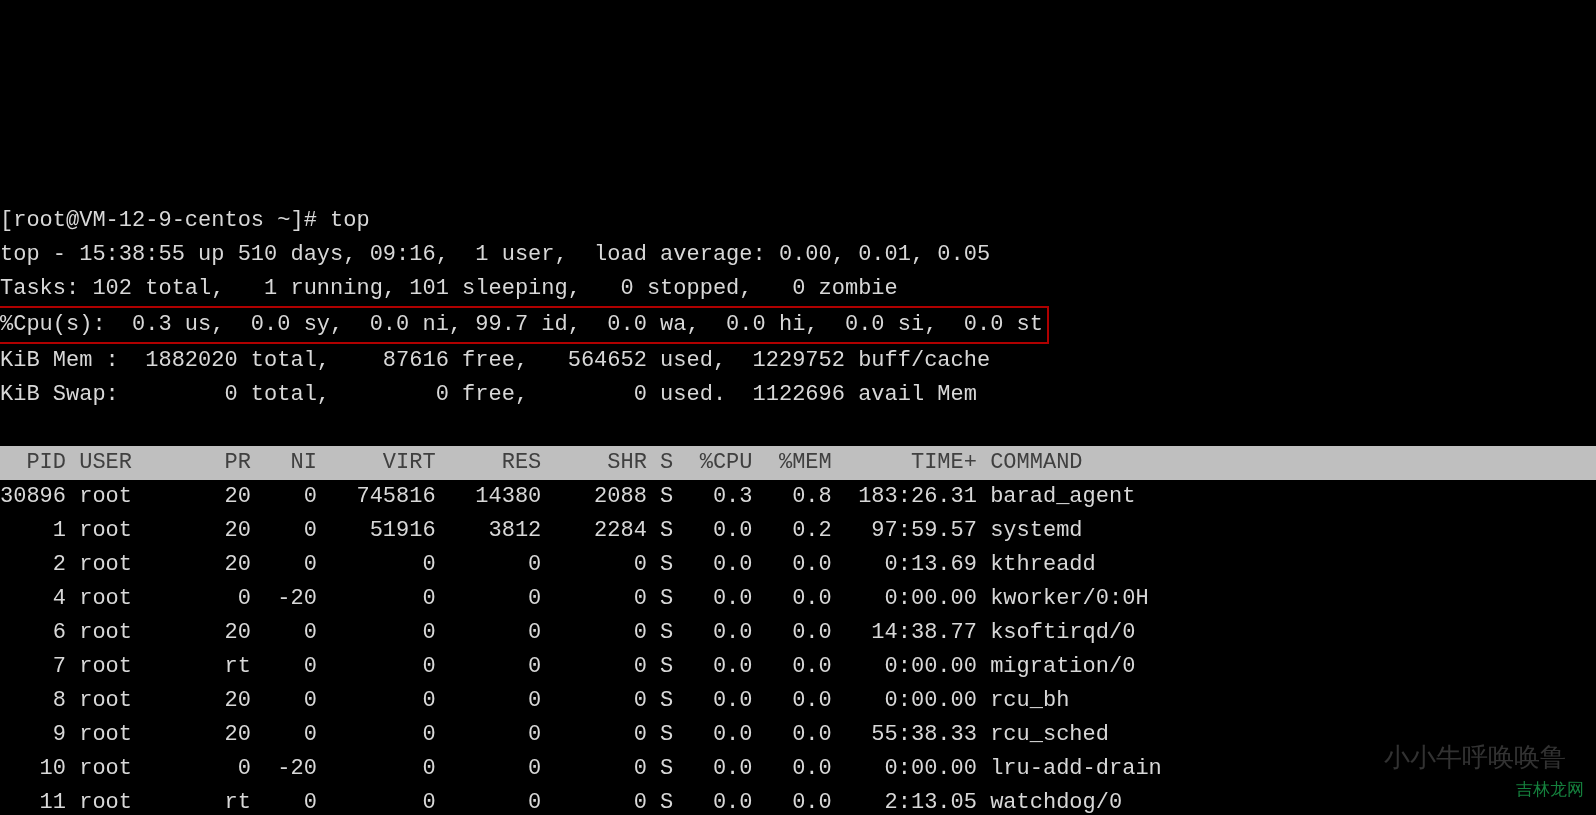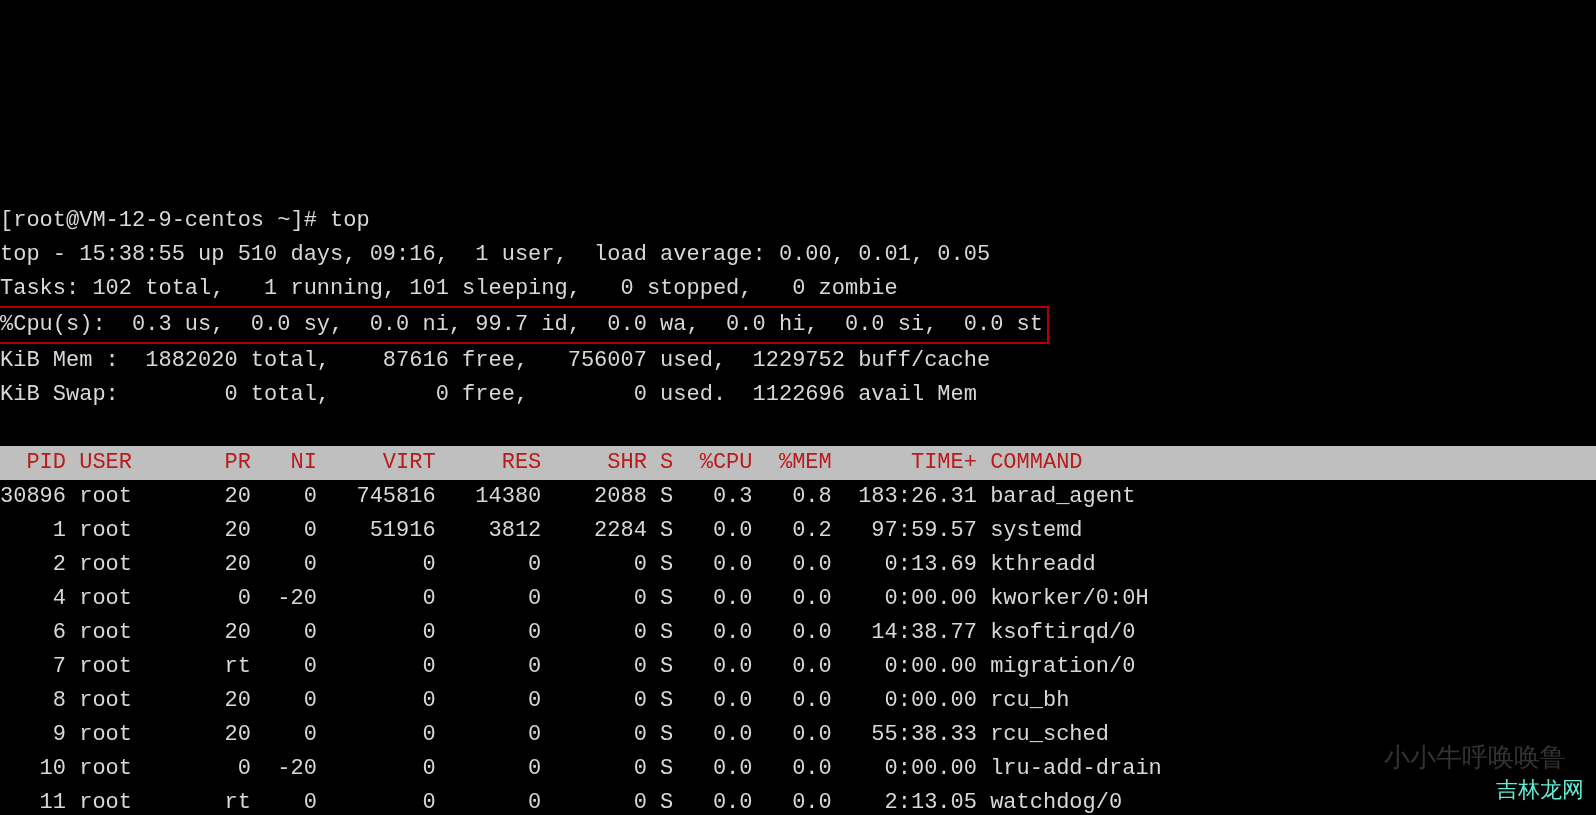--- a/index.html
+++ b/index.html
@@ -13,21 +13,21 @@
     width: 1596px;
     height: 815px;
     overflow: hidden;
     white-space: pre;
   }
   .terminal {
     padding: 0;
   }
   .hdr-row {
     background: #bfbfbf;
-    color: #b91c1c;
+    color: #404040;
     display: block;
   }
   .boxed {
     border: 2px solid #b00000;
     display: inline-block;
     color: #d8d8d8;
     padding: 0 4px;
     margin-left: -6px;
   }
   .wm1 {
@@ -36,37 +36,37 @@
     bottom: 40px;
     color: rgba(200,200,200,0.25);
     font-family: "SimSun","Songti SC",serif;
     font-size: 26px;
     pointer-events: none;
   }
   .wm2 {
     position: absolute;
     right: 12px;
     bottom: 8px;
-    color: #5eead4;
+    color: #15803d;
     font-family: "SimSun","Songti SC",serif;
-    font-size: 22px;
+    font-size: 17px;
     pointer-events: none;
   }
 </style>
 </head>
 <body>
 
 
 
 <div class="terminal">
 <span>[root@VM-12-9-centos ~]# top</span>
 <span>top - 15:38:55 up 510 days, 09:16,  1 user,  load average: 0.00, 0.01, 0.05</span>
 <span>Tasks: 102 total,   1 running, 101 sleeping,   0 stopped,   0 zombie</span>
 <span class="boxed">%Cpu(s):  0.3 us,  0.0 sy,  0.0 ni, 99.7 id,  0.0 wa,  0.0 hi,  0.0 si,  0.0 st</span>
-<span>KiB Mem :  1882020 total,    87616 free,   756007 used,  1229752 buff/cache</span>
+<span>KiB Mem :  1882020 total,    87616 free,   564652 used,  1229752 buff/cache</span>
 <span>KiB Swap:        0 total,        0 free,        0 used.  1122696 avail Mem</span>
 
 <span class="hdr-row" id="header-line">  PID USER       PR   NI     VIRT     RES     SHR S  %CPU  %MEM      TIME+ COMMAND</span><div id="rows">30896 root       20    0   745816   14380    2088 S   0.3   0.8  183:26.31 barad_agent
     1 root       20    0    51916    3812    2284 S   0.0   0.2   97:59.57 systemd
     2 root       20    0        0       0       0 S   0.0   0.0    0:13.69 kthreadd
     4 root        0  -20        0       0       0 S   0.0   0.0    0:00.00 kworker/0:0H
     6 root       20    0        0       0       0 S   0.0   0.0   14:38.77 ksoftirqd/0
     7 root       rt    0        0       0       0 S   0.0   0.0    0:00.00 migration/0
     8 root       20    0        0       0       0 S   0.0   0.0    0:00.00 rcu_bh
     9 root       20    0        0       0       0 S   0.0   0.0   55:38.33 rcu_sched

